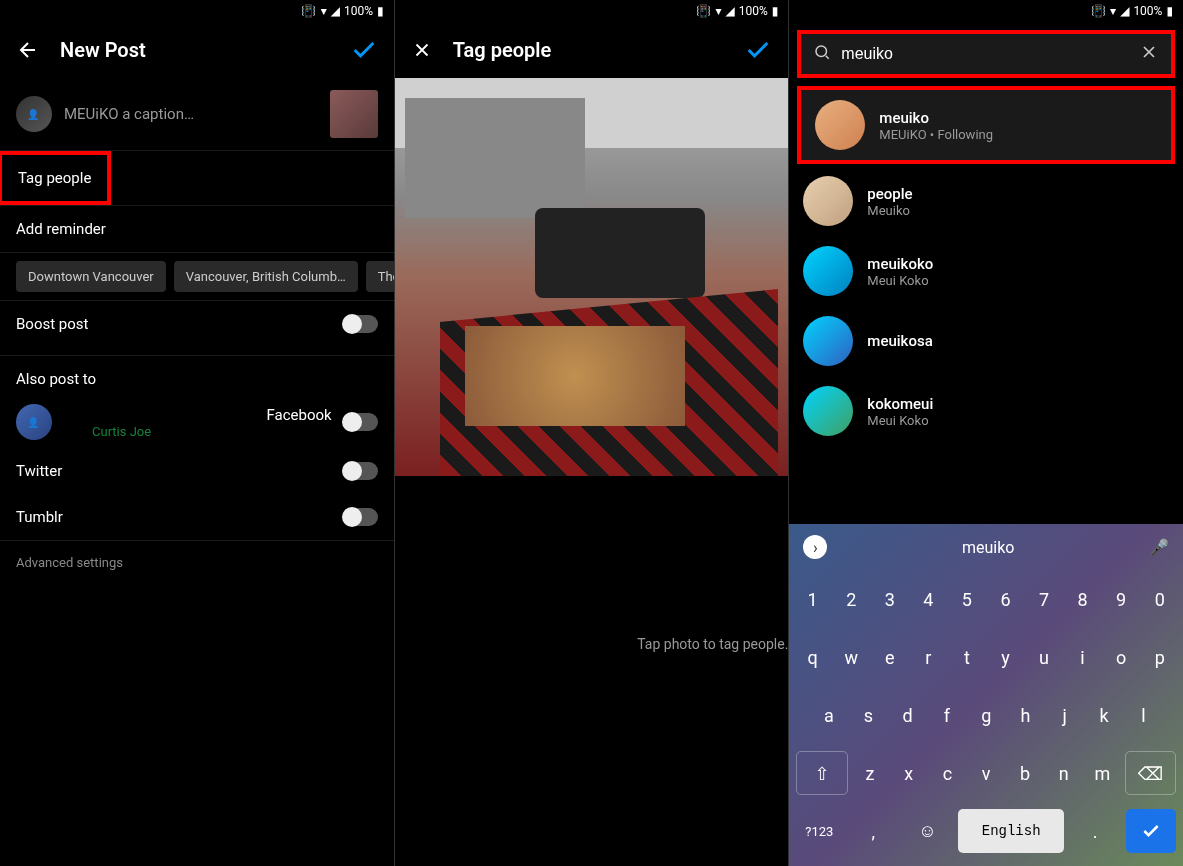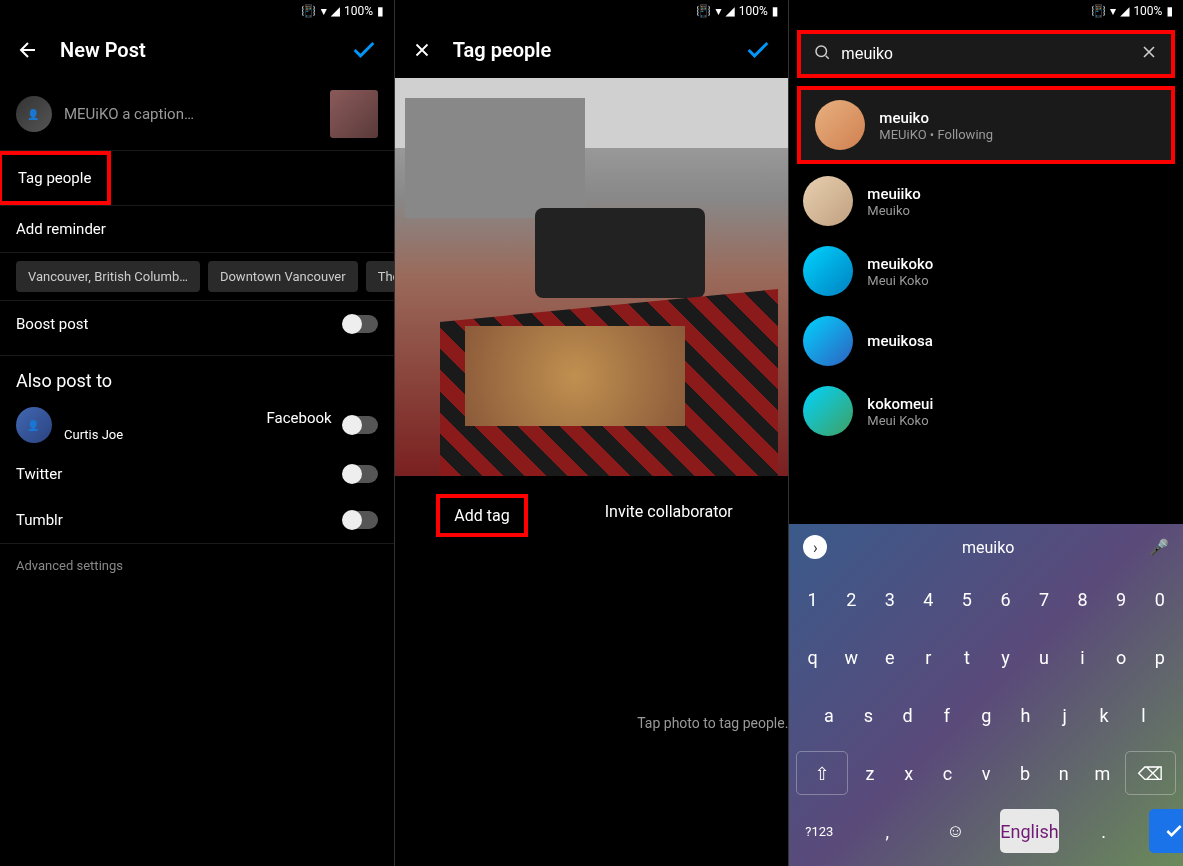--- a/index.html
+++ b/index.html
@@ -17,25 +17,25 @@
 .avatar { width: 36px; height: 36px; border-radius: 50%; background: linear-gradient(135deg, #333, #555); display:flex; align-items:center; justify-content:center; font-size:10px; }
 .caption-text { flex: 1; color: #999; font-size: 15px; }
 .thumb { width: 48px; height: 48px; background: linear-gradient(135deg, #8b5a5a, #5a3a3a); border-radius: 3px; }
 .divider { height: 1px; background: #1a1a1a; }
 .menu-item { padding: 14px 16px; font-size: 15px; display:flex; align-items:center; justify-content:space-between; }
 .highlight-red { border: 4px solid #ff0000; }
 .chip-row { display: flex; gap: 8px; padding: 8px 16px; overflow: hidden; white-space: nowrap; }
 .chip { background: #2a2a2a; padding: 8px 12px; border-radius: 4px; font-size: 13px; color: #ccc; flex-shrink:0; }
 .toggle { width: 34px; height: 18px; background: #555; border-radius: 9px; position: relative; }
 .toggle::after { content: ""; position: absolute; width: 20px; height: 20px; background: #eee; border-radius: 50%; left: -2px; top: -1px; }
-.section-label { padding: 14px 16px 8px; font-size: 18px; color: #fff; }
+.section-label { padding: 14px 16px 8px; font-size: 15px; color: #fff; }
 .social-row { display:flex; align-items:center; padding: 8px 16px; gap:12px; }
 .social-row .avatar { background: linear-gradient(135deg,#4267B2,#2a4380); }
 .social-name { font-size:15px;text-align:right; }
-.social-sub { font-size:13px; color:#ffffff; }
+.social-sub { font-size:13px; color:#15803d;margin-left:28px; }
 .adv { padding:14px 16px; font-size:13px; color:#888; }
 
 
 .photo { width:100%; height:398px; background: linear-gradient(180deg, #b0b0b0 0%, #888 30%, #9a6a5a 50%, #7a2020 100%); position:relative; }
 .photo-sky { position:absolute; top:0; left:0; right:0; height:70px; background:#d0d0d0; }
 .photo-bldg { position:absolute; top:20px; left:10px; width:180px; height:120px; background:#888; }
 .photo-car { position:absolute; top:130px; left:140px; width:170px; height:90px; background:#222; border-radius:8px; }
 .photo-box { position:absolute; bottom:0; left:45px; right:10px; height:220px; background: repeating-linear-gradient(45deg, #8b1a1a, #8b1a1a 15px, #1a1a1a 15px, #1a1a1a 30px); clip-path: polygon(0 30%, 100% 15%, 100% 100%, 0 100%); }
 .photo-food { position:absolute; bottom:50px; left:70px; width:220px; height:100px; background: radial-gradient(circle, #c09050, #8b5a3a); }
 .tag-buttons { display:flex; justify-content:space-around; padding:18px 10px; }
@@ -56,23 +56,23 @@
 
 .keyboard { position:absolute; bottom:0; left:0; right:0; height:342px; background:linear-gradient(135deg,#3a5a8a,#5a4a7a,#6a8a5a); }
 .kb-suggest { display:flex; align-items:center; justify-content:space-between; padding:10px 14px; height:46px; }
 .kb-suggest-text { color:#fff; font-size:16px; }
 .kb-chev { background:#fff; color:#333; width:24px; height:24px; border-radius:50%; display:flex; align-items:center; justify-content:center; }
 .kb-row { display:flex; justify-content:space-around; padding:4px 4px; }
 .kb-key { flex:1; margin:3px; height:44px; display:flex; align-items:center; justify-content:center; color:#fff; font-size:18px; border-radius:5px; }
 .kb-row2 { padding:4px 20px; }
 .kb-row3 { padding:4px 4px; }
 .kb-key.shift, .kb-key.back { flex:1.5; border:1px solid rgba(255,255,255,0.3); }
-.kb-row4 { display:flex; padding:4px 4px; gap:16px;align-items:center; }
+.kb-row4 { display:flex; padding:4px 4px; gap:2px;align-items:center; }
 .kb-key.sm { flex:0 0 46px; }
-.kb-key.space { flex:1; background:#e8e8e8; color:#701a75; font-size:18px; }
+.kb-key.space { flex:1; background:#e8e8e8; color:#000000; font-size:14px;font-family:Liberation Mono, monospace; }
 .kb-key.enter { flex:0 0 50px; background:#1a73e8; }
 .kb-nav { display:flex; justify-content:center; padding:8px; }
 </style>
 </head>
 <body>
 
 <div class="screen">
   <div class="status-bar">
     <span>📳</span>
     <span>▾</span>
@@ -101,22 +101,22 @@
   <div class="divider"></div>
   <div class="menu-item highlight-red" style="display:inline-block;margin-left:-2px">
     <span>Tag people</span>
   </div>
   <div class="divider"></div>
   <div class="menu-item">
     <span>Add reminder</span>
   </div>
   <div class="divider"></div>
   <div class="chip-row">
+    <div class="chip">Downtown Vancouver</div>
     <div class="chip">Vancouver, British Columb…</div>
-    <div class="chip">Downtown Vancouver</div>
     <div class="chip">The F</div>
   </div>
   <div class="divider"></div>
   <div class="menu-item">
     <span>Boost post</span>
     <div class="toggle"></div>
   </div>
   <div class="divider" style="margin-top:8px"></div>
   <div class="section-label">Also post to</div>
   <div class="social-row">
@@ -159,24 +159,20 @@
           <path d="M4 12l5 5L20 6"></path>
         </svg>
     </span>
   </div>
   <div class="photo">
     <div class="photo-sky"></div>
     <div class="photo-bldg"></div>
     <div class="photo-car"></div>
     <div class="photo-box"></div>
     <div class="photo-food"></div>
-  </div>
-  <div class="tag-buttons">
-    <div class="tag-btn boxed">Add tag</div>
-    <div class="tag-btn">Invite collaborator</div>
   </div>
   <div class="tap-hint">Tap photo to tag people.</div>
 </div>
 
 <div class="screen">
   <div class="status-bar">
     <span>📳</span>
     <span>▾</span>
     <span>◢</span>
     <span>100%</span>
@@ -201,21 +197,21 @@
   <div class="result-row first">
     <div class="r-avatar" style="background:linear-gradient(135deg,#e8b080,#d08050)"></div>
     <div>
       <div class="r-name">meuiko</div>
       <div class="r-sub">MEUiKO • Following</div>
     </div>
   </div>
   <div class="result-row">
     <div class="r-avatar" style="background:linear-gradient(135deg,#e8d0b0,#c0a080)"></div>
     <div>
-      <div class="r-name">meuiiko</div>
+      <div class="r-name">people</div>
       <div class="r-sub">Meuiko</div>
     </div>
   </div>
   <div class="result-row">
     <div class="r-avatar" style="background:linear-gradient(135deg,#00d4ff,#0080c0)"></div>
     <div>
       <div class="r-name">meuikoko</div>
       <div class="r-sub">Meui Koko</div>
     </div>
   </div>

